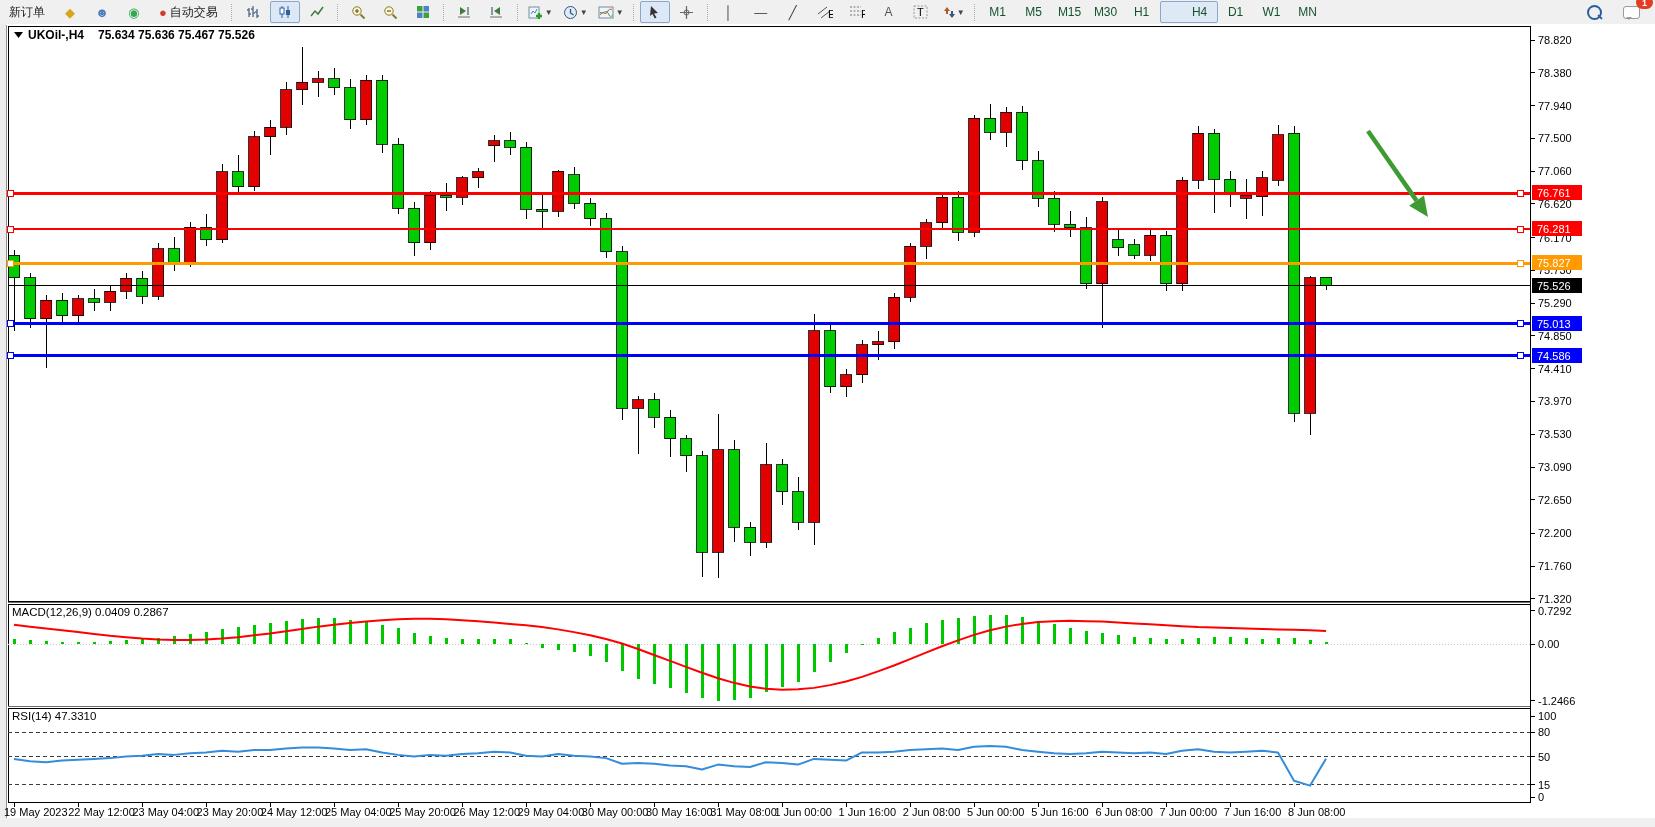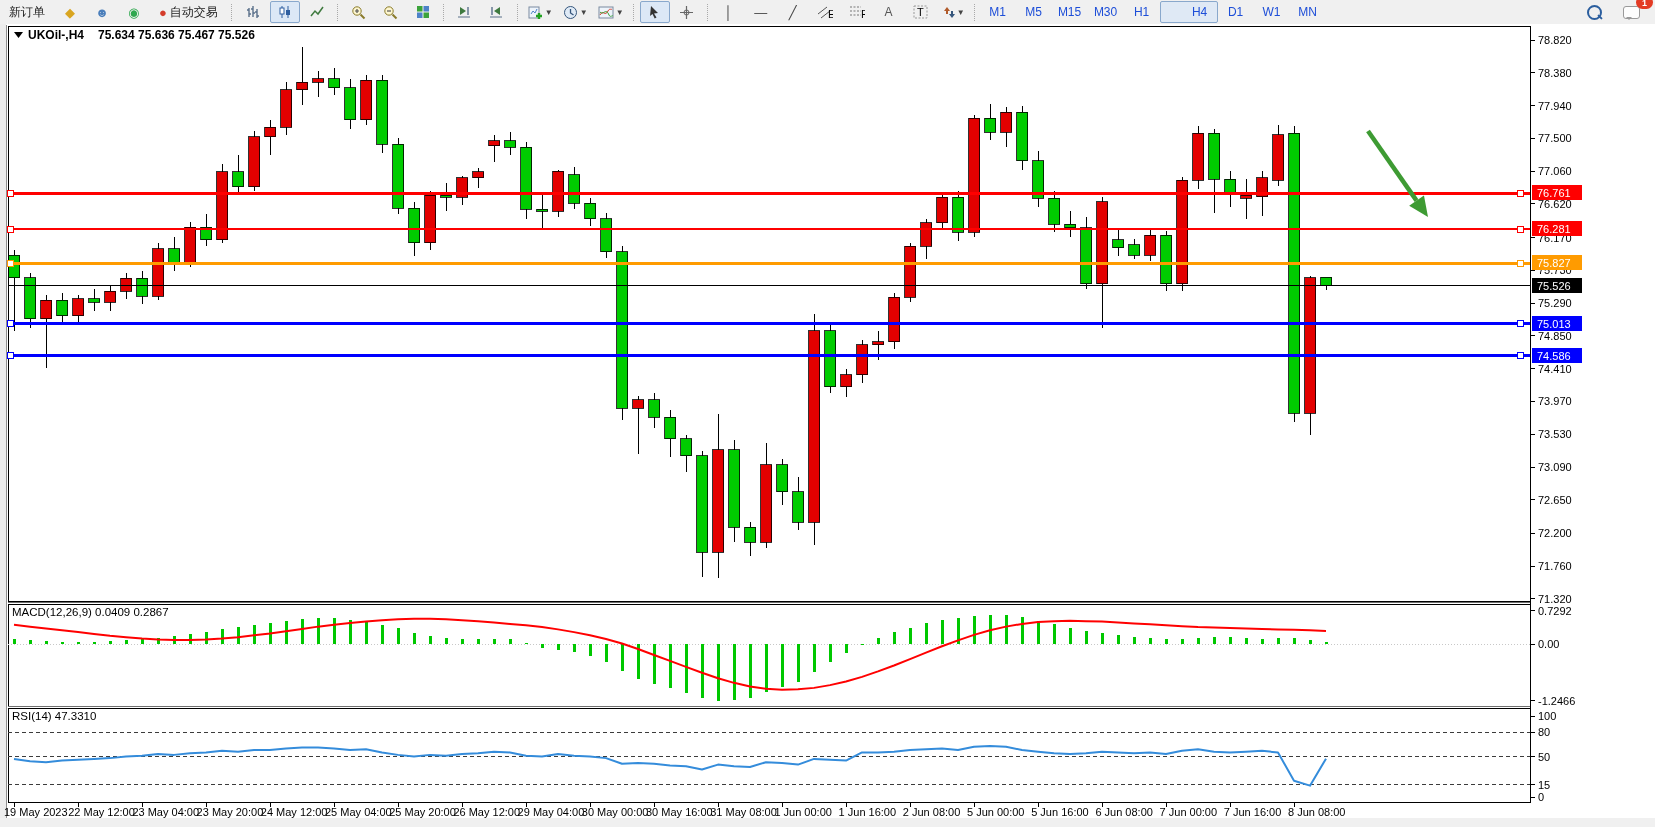--- a/index.html
+++ b/index.html
@@ -9,21 +9,21 @@
     border-bottom:1px solid #b5b5b5;display:flex;align-items:center;font-size:12px;color:#222;}
   .tbtn{display:inline-flex;align-items:center;justify-content:center;min-width:22px;height:20px;
     margin:0 1px;padding:0 3px;border:1px solid transparent;border-radius:2px;cursor:default;white-space:nowrap;}
   .tbtn.active{background:#dce8f6;border:1px solid #89a8cc;}
   .tbtn.textbtn{padding:0 7px;}
   .sep{width:1px;height:17px;border-left:1px dotted #a9a9a9;margin:0 4px;}
   .drop{font-size:8px;color:#444;margin-left:2px;}
   .glyph{font-size:13px;line-height:1;}
   #tf{display:flex;align-items:center;}
   .tfbtn{display:inline-flex;align-items:center;justify-content:center;min-width:26px;height:20px;
-    margin:0;padding:0 4px;color:#1d4ed8;border:1px solid transparent;}
+    margin:0;padding:0 4px;color:#14532d;border:1px solid transparent;}
   .tfbtn.active{background:#e8e8e8;border:1px solid #9a9a9a;border-radius:2px;background:#dfe9f5;border-color:#89a8cc;padding-left:26px;}
   #toolbar-right{margin-left:auto;display:flex;align-items:center;margin-right:8px;}
   .lens{position:relative;width:11px;height:11px;border:2px solid #2b5e9e;border-radius:50%;}
   .lens:after{content:"";position:absolute;left:8px;top:9px;width:6px;height:2px;background:#2b5e9e;
     transform:rotate(45deg);border-radius:1px;}
   .chat{position:relative;width:15px;height:11px;border:1.5px solid #9a9a9a;border-radius:3px;background:#fdfdfd;}
   .chat:after{content:"";position:absolute;left:2px;top:10px;border:3px solid transparent;border-top-color:#9a9a9a;}
   .badge{position:absolute;top:-6px;right:-8px;min-width:13px;height:13px;border-radius:7px;background:#e33b24;
     color:#fff;font-size:9px;display:flex;align-items:center;justify-content:center;padding:0 2px;font-weight:bold;}
   .micon{display:block;}

